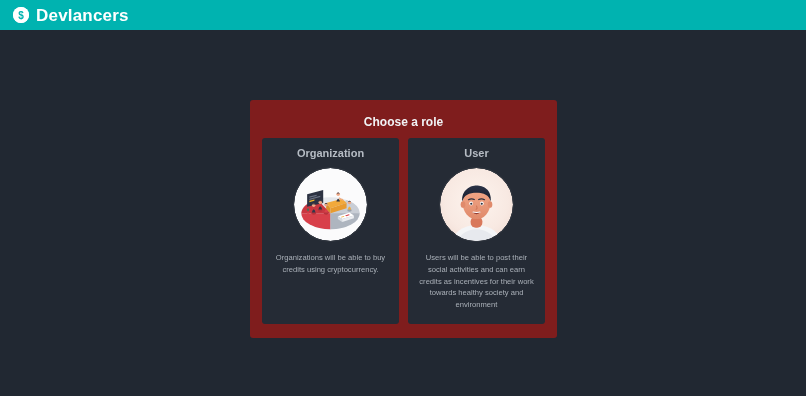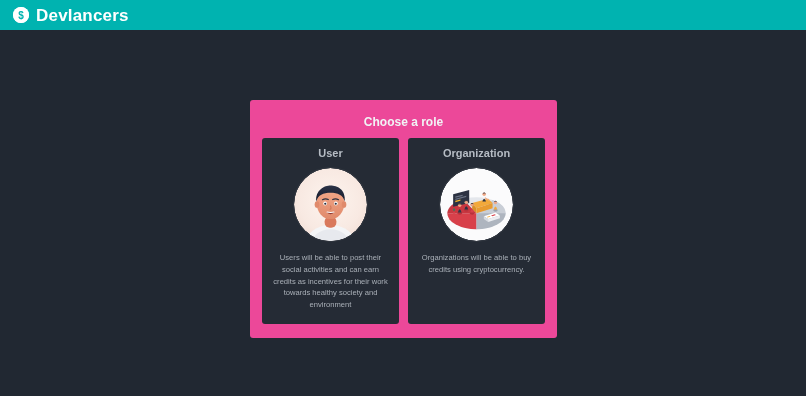--- a/index.html
+++ b/index.html
@@ -58,21 +58,21 @@
     position: relative;
   }
 
   
   .modal {
     position: absolute;
     left: 250px;
     top: 70px;
     width: 307px;
     height: 238px;
-    background: #ec4899;
+    background: #7f1d1d;
     border-radius: 3px;
     padding: 10px;
     display: flex;
     flex-direction: column;
     justify-content: space-between;
   }
   .modal-title {
     color: #f1f3f5;
     font-size: 12px;
     font-weight: bold;
@@ -139,20 +139,99 @@
   </div>
 </div>
 
 <div class="page">
 
   <div class="modal">
 
     <div class="modal-title">Choose a role</div>
 
     <div class="modal-cards">
+
+      <div class="role-card">
+        <div class="role-title">Organization</div>
+
+        <div class="role-art">
+          <svg viewBox="0 0 100 100">
+            <defs>
+              <clipPath id="oClip">
+                  <circle cx="50" cy="50" r="50"></circle>
+                </clipPath>
+            </defs>
+            <g clip-path="url(#oClip)">
+              <circle cx="50" cy="50" r="50" fill="#fbfbfc"></circle>
+
+              <ellipse cx="50" cy="62" rx="40" ry="22" fill="#e4e7ec"></ellipse>
+
+              <path d="M10 62 a40 22 0 0 0 40 22 L50 62 Z" fill="#d8404a"></path>
+              <path d="M10 62 a40 22 0 0 1 22 -19 L50 62 Z" fill="#c93740"></path>
+
+              <path d="M50 62 a40 22 0 0 0 40 0 a40 22 0 0 0 -18 -18 Z" fill="#c9ced6"></path>
+              <path d="M50 62 L90 62 a40 22 0 0 1 -40 22 Z" fill="#aeb5bf"></path>
+
+              <path d="M18 36 L40 30 L40 48 L18 53 Z" fill="#2c3242"></path>
+              <path d="M21 39 L31 36.5 L31 38.4 L21 40.9 Z" fill="#6b7384"></path>
+              <path d="M21 42 L36 38 L36 39.8 L21 43.8 Z" fill="#6b7384"></path>
+              <path d="M21 45 L28 43 L28 44.8 L21 46.8 Z" fill="#f0b429"></path>
+
+              <path d="M44 48 L66 42 L72 48 L50 55 Z" fill="#f2a93b"></path>
+              <path d="M44 48 L50 55 L50 62 L44 56 Z" fill="#d98f28"></path>
+              <path d="M50 55 L72 48 L72 55 L50 62 Z" fill="#e89b30"></path>
+
+              <path d="M60 66 L76 61 L82 65 L66 70 Z" fill="#ffffff"></path>
+              <path d="M60 66 L66 70 L66 74 L60 70 Z" fill="#d7dbe1"></path>
+              <path d="M66 70 L82 65 L82 69 L66 74 Z" fill="#eceef2"></path>
+
+              <g>
+                <ellipse cx="36" cy="58" rx="3" ry="2" fill="#b7323c"></ellipse>
+                <path d="M33.4 57 q2.6 -9 5.2 0 Z" fill="#2c3242"></path>
+                <circle cx="36" cy="47" r="2.4" fill="#f0a987"></circle>
+                <path d="M33.8 46 q2.2 -3.6 4.4 0 q-2.2 -1.5 -4.4 0 Z" fill="#232838"></path>
+              </g>
+              <g>
+                <ellipse cx="44" cy="62" rx="3" ry="2" fill="#b7323c"></ellipse>
+                <path d="M41.4 61 q2.6 -9.5 5.2 0 Z" fill="#d8404a"></path>
+                <circle cx="44" cy="50.5" r="2.4" fill="#e8a07f"></circle>
+                <path d="M41.8 49.6 q2.2 -3.6 4.4 0 q-2.2 -1.5 -4.4 0 Z" fill="#232838"></path>
+              </g>
+              <g>
+                <ellipse cx="27" cy="62" rx="3" ry="2" fill="#b7323c"></ellipse>
+                <path d="M24.4 61 q2.6 -9 5.2 0 Z" fill="#31384a"></path>
+                <circle cx="27" cy="51" r="2.3" fill="#f0a987"></circle>
+                <path d="M24.9 50.2 q2.1 -3.4 4.2 0 q-2.1 -1.4 -4.2 0 Z" fill="#1c2130"></path>
+              </g>
+
+              <g>
+                <path d="M58 46 q2.5 -8 5 0 Z" fill="#2c3242"></path>
+                <circle cx="60.5" cy="36" r="2.4" fill="#f0a987"></circle>
+                <path d="M58.3 35.2 q2.2 -3.6 4.4 0 q-2.2 -1.5 -4.4 0 Z" fill="#232838"></path>
+                <path d="M62 41 l5 3" stroke="#f0a987" stroke-width="1.5" stroke-linecap="round"></path>
+              </g>
+
+              <g>
+                <ellipse cx="76" cy="58" rx="3" ry="2" fill="#9aa1ab"></ellipse>
+                <path d="M73.6 57 q2.4 -8.4 4.8 0 Z" fill="#f2a93b"></path>
+                <circle cx="76" cy="47.4" r="2.3" fill="#f0a987"></circle>
+                <path d="M73.9 46.6 q2.1 -3.4 4.2 0 q-2.1 -1.4 -4.2 0 Z" fill="#2c3242"></path>
+              </g>
+
+              <path d="M18 60 l2.4 0 l-0.5 4 l-1.4 0 Z" fill="#d8404a"></path>
+              <path d="M19.2 59.6 q-2.4 -3.6 0 -4.6 q2.4 1 0 4.6 Z" fill="#2f7d5e"></path>
+
+              <path d="M70 65 l5 -1.6 l1.6 1 l-5 1.6 Z" fill="#d8404a"></path>
+              <path d="M64 67 l4 -1.3 l1.3 0.8 l-4 1.3 Z" fill="#f2a93b"></path>
+            </g>
+          </svg>
+        </div>
+
+        <div class="role-desc">Organizations will be able to buy credits using cryptocurrency.</div>
+      </div>
 
       <div class="role-card">
         <div class="role-title">User</div>
 
         <div class="role-art">
           <svg viewBox="0 0 100 100">
             <defs>
               <radialGradient id="uBg" cx="50%" cy="45%" r="62%">
                 <stop offset="0%" stop-color="#fdf4ee"></stop>
                 <stop offset="70%" stop-color="#f8e9e2"></stop>
@@ -198,94 +277,15 @@
 
               <path d="M44 60 q6 6.5 12 0 q-6 2.2 -12 0 Z" fill="#8c3a33"></path>
               <path d="M44.6 60.3 q5.6 1.3 10.8 0" stroke="#ffffff" stroke-width="1.5" fill="none"></path>
             </g>
           </svg>
         </div>
 
         <div class="role-desc">Users will be able to post their social activities and can earn credits as incentives for their work towards healthy society and environment</div>
       </div>
 
-      <div class="role-card">
-        <div class="role-title">Organization</div>
-
-        <div class="role-art">
-          <svg viewBox="0 0 100 100">
-            <defs>
-              <clipPath id="oClip">
-                  <circle cx="50" cy="50" r="50"></circle>
-                </clipPath>
-            </defs>
-            <g clip-path="url(#oClip)">
-              <circle cx="50" cy="50" r="50" fill="#fbfbfc"></circle>
-
-              <ellipse cx="50" cy="62" rx="40" ry="22" fill="#e4e7ec"></ellipse>
-
-              <path d="M10 62 a40 22 0 0 0 40 22 L50 62 Z" fill="#d8404a"></path>
-              <path d="M10 62 a40 22 0 0 1 22 -19 L50 62 Z" fill="#c93740"></path>
-
-              <path d="M50 62 a40 22 0 0 0 40 0 a40 22 0 0 0 -18 -18 Z" fill="#c9ced6"></path>
-              <path d="M50 62 L90 62 a40 22 0 0 1 -40 22 Z" fill="#aeb5bf"></path>
-
-              <path d="M18 36 L40 30 L40 48 L18 53 Z" fill="#2c3242"></path>
-              <path d="M21 39 L31 36.5 L31 38.4 L21 40.9 Z" fill="#6b7384"></path>
-              <path d="M21 42 L36 38 L36 39.8 L21 43.8 Z" fill="#6b7384"></path>
-              <path d="M21 45 L28 43 L28 44.8 L21 46.8 Z" fill="#f0b429"></path>
-
-              <path d="M44 48 L66 42 L72 48 L50 55 Z" fill="#f2a93b"></path>
-              <path d="M44 48 L50 55 L50 62 L44 56 Z" fill="#d98f28"></path>
-              <path d="M50 55 L72 48 L72 55 L50 62 Z" fill="#e89b30"></path>
-
-              <path d="M60 66 L76 61 L82 65 L66 70 Z" fill="#ffffff"></path>
-              <path d="M60 66 L66 70 L66 74 L60 70 Z" fill="#d7dbe1"></path>
-              <path d="M66 70 L82 65 L82 69 L66 74 Z" fill="#eceef2"></path>
-
-              <g>
-                <ellipse cx="36" cy="58" rx="3" ry="2" fill="#b7323c"></ellipse>
-                <path d="M33.4 57 q2.6 -9 5.2 0 Z" fill="#2c3242"></path>
-                <circle cx="36" cy="47" r="2.4" fill="#f0a987"></circle>
-                <path d="M33.8 46 q2.2 -3.6 4.4 0 q-2.2 -1.5 -4.4 0 Z" fill="#232838"></path>
-              </g>
-              <g>
-                <ellipse cx="44" cy="62" rx="3" ry="2" fill="#b7323c"></ellipse>
-                <path d="M41.4 61 q2.6 -9.5 5.2 0 Z" fill="#d8404a"></path>
-                <circle cx="44" cy="50.5" r="2.4" fill="#e8a07f"></circle>
-                <path d="M41.8 49.6 q2.2 -3.6 4.4 0 q-2.2 -1.5 -4.4 0 Z" fill="#232838"></path>
-              </g>
-              <g>
-                <ellipse cx="27" cy="62" rx="3" ry="2" fill="#b7323c"></ellipse>
-                <path d="M24.4 61 q2.6 -9 5.2 0 Z" fill="#31384a"></path>
-                <circle cx="27" cy="51" r="2.3" fill="#f0a987"></circle>
-                <path d="M24.9 50.2 q2.1 -3.4 4.2 0 q-2.1 -1.4 -4.2 0 Z" fill="#1c2130"></path>
-              </g>
-
-              <g>
-                <path d="M58 46 q2.5 -8 5 0 Z" fill="#2c3242"></path>
-                <circle cx="60.5" cy="36" r="2.4" fill="#f0a987"></circle>
-                <path d="M58.3 35.2 q2.2 -3.6 4.4 0 q-2.2 -1.5 -4.4 0 Z" fill="#232838"></path>
-                <path d="M62 41 l5 3" stroke="#f0a987" stroke-width="1.5" stroke-linecap="round"></path>
-              </g>
-
-              <g>
-                <ellipse cx="76" cy="58" rx="3" ry="2" fill="#9aa1ab"></ellipse>
-                <path d="M73.6 57 q2.4 -8.4 4.8 0 Z" fill="#f2a93b"></path>
-                <circle cx="76" cy="47.4" r="2.3" fill="#f0a987"></circle>
-                <path d="M73.9 46.6 q2.1 -3.4 4.2 0 q-2.1 -1.4 -4.2 0 Z" fill="#2c3242"></path>
-              </g>
-
-              <path d="M18 60 l2.4 0 l-0.5 4 l-1.4 0 Z" fill="#d8404a"></path>
-              <path d="M19.2 59.6 q-2.4 -3.6 0 -4.6 q2.4 1 0 4.6 Z" fill="#2f7d5e"></path>
-
-              <path d="M70 65 l5 -1.6 l1.6 1 l-5 1.6 Z" fill="#d8404a"></path>
-              <path d="M64 67 l4 -1.3 l1.3 0.8 l-4 1.3 Z" fill="#f2a93b"></path>
-            </g>
-          </svg>
-        </div>
-
-        <div class="role-desc">Organizations will be able to buy credits using cryptocurrency.</div>
-      </div>
-
     </div>
   </div>
 </div>
 
 </body></html>

